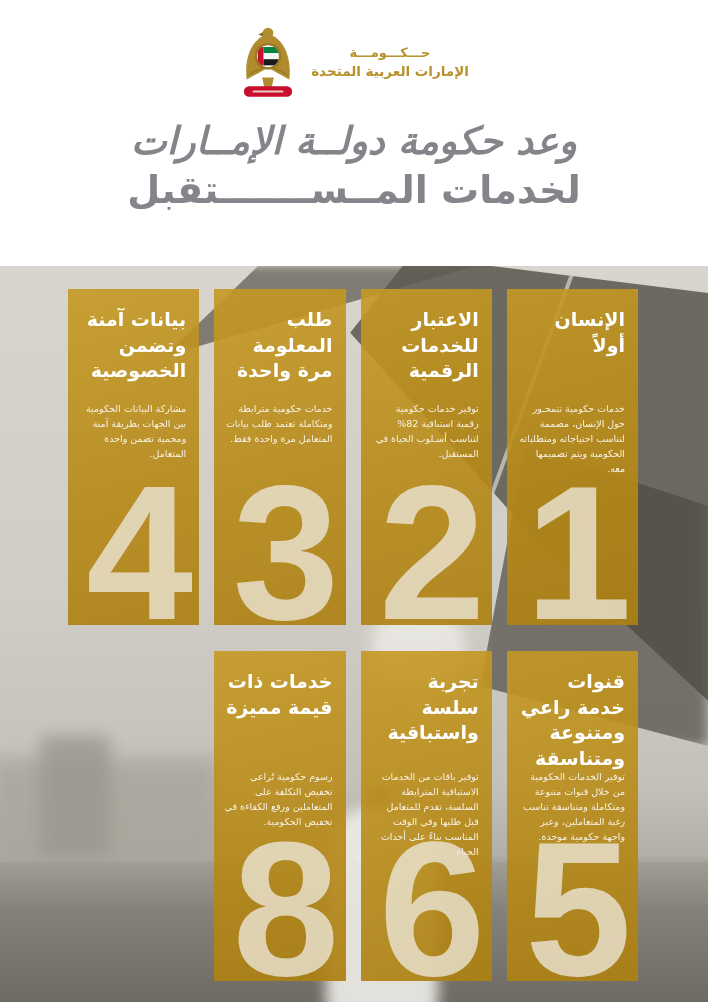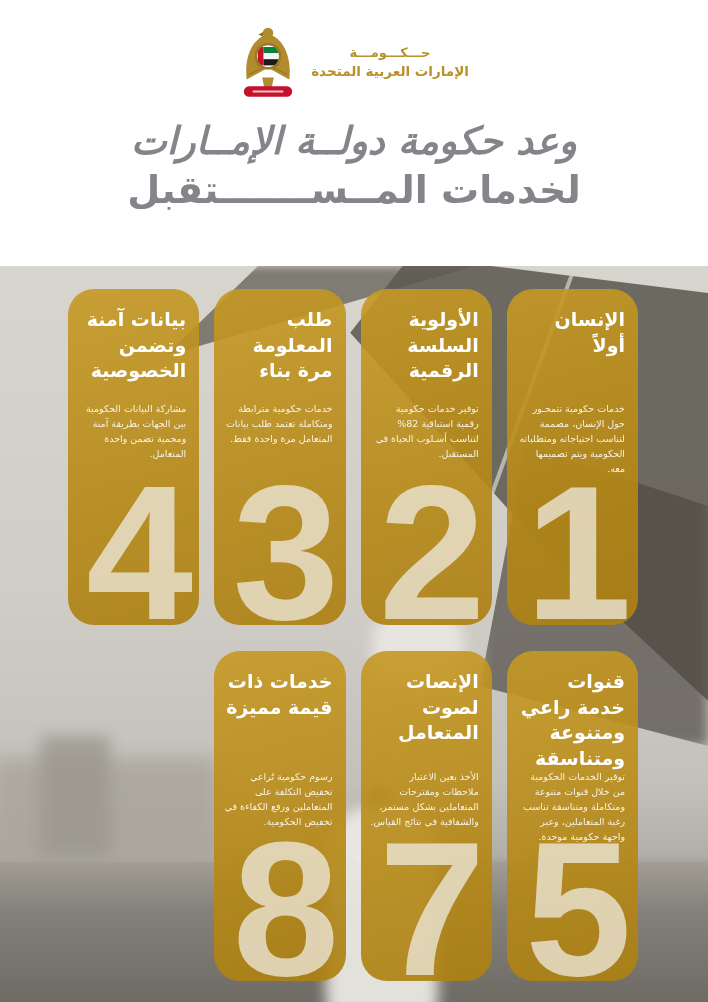--- a/index.html
+++ b/index.html
@@ -37,21 +37,21 @@
   .skyline{top:492px;left:-10px;width:230px;height:110px;background:#a9a59c;filter:blur(10px);opacity:.85;}
   .skyline2{top:470px;left:40px;width:70px;height:120px;background:#9b978e;filter:blur(8px);opacity:.8;}
   .sea{top:596px;left:0;width:708px;height:140px;
     background:linear-gradient(180deg,#a29e96 0%,#84817a 35%,#6d6b64 100%);}
   
   .cards-row{position:absolute;left:68px;width:570px;display:grid;
     grid-template-columns:repeat(4,1fr);gap:15px;direction:rtl;}
   .row-1{top:23px;height:336px;}
   .row-2{top:385px;height:330px;}
   .card{position:relative;overflow:hidden;
-    background:linear-gradient(165deg,rgba(197,153,35,.90) 0%,rgba(182,137,22,.90) 60%,rgba(172,128,18,.92) 100%);border-radius:26px;}
+    background:linear-gradient(165deg,rgba(197,153,35,.90) 0%,rgba(182,137,22,.90) 60%,rgba(172,128,18,.92) 100%);}
   .card-title{margin:0;padding:18px 13px 0 10px;text-align:right;color:#ffffff;
     font-size:19px;font-weight:bold;line-height:1.35;}
   .card-body{margin:0;position:absolute;top:112px;right:0;left:0;padding:0 13px 0 10px;
     text-align:right;color:#f7f2e6;font-size:9.5px;line-height:1.58;}
   .row-2 .card-body{top:118px;}
   .card-number{position:absolute;bottom:3px;left:0;right:0;text-align:center;direction:ltr;
     font-family:"Liberation Sans","DejaVu Sans",sans-serif;font-weight:bold;
     font-size:192px;line-height:0.72;color:rgba(237,232,219,0.78);transform:translateX(6px);}
 </style>
 </head>
@@ -100,46 +100,46 @@
     <div class="shape head"></div>
     <div class="shape person"></div>
 
     <div class="cards-row row-1">
       <article class="card">
         <h2 class="card-title" dir="rtl">الإنسان أولاً</h2>
         <p class="card-body" dir="rtl">خدمات حكومية تتمحـور حول الإنسان، مصممة لتناسب احتياجاته ومتطلباته الحكومية ويتم تصميمها معه.</p>
         <div class="card-number">1</div>
       </article>
       <article class="card">
-        <h2 class="card-title" dir="rtl">الأولوية السلسة الرقمية</h2>
+        <h2 class="card-title" dir="rtl">الاعتبار للخدمات الرقمية</h2>
         <p class="card-body" dir="rtl">توفير خدمات حكومية رقمية استباقية 82% لتناسب أسـلوب الحياة في المستقبل.</p>
         <div class="card-number">2</div>
       </article>
       <article class="card">
-        <h2 class="card-title" dir="rtl">طلب المعلومة مرة بناء</h2>
+        <h2 class="card-title" dir="rtl">طلب المعلومة مرة واحدة</h2>
         <p class="card-body" dir="rtl">خدمات حكومية مترابطة ومتكاملة تعتمد طلب بيانات المتعامل مرة واحدة فقط.</p>
         <div class="card-number">3</div>
       </article>
       <article class="card">
         <h2 class="card-title" dir="rtl">بيانات آمنة وتضمن الخصوصية</h2>
         <p class="card-body" dir="rtl">مشاركة البيانات الحكومية بين الجهات بطريقة آمنة ومحمية تضمن واحدة المتعامل.</p>
         <div class="card-number">4</div>
       </article>
     </div>
 
     <div class="cards-row row-2">
       <article class="card">
         <h2 class="card-title" dir="rtl">قنوات خدمة راعي ومتنوعة ومتناسقة</h2>
         <p class="card-body" dir="rtl">توفير الخدمات الحكومية من خلال قنوات متنوعة ومتكاملة ومتناسقة تناسب رغبة المتعاملين، وعبر واجهة حكومية موحدة.</p>
         <div class="card-number">5</div>
       </article>
       <article class="card">
-        <h2 class="card-title" dir="rtl">الإنصات لصوت المتعامل</h2>
-        <p class="card-body" dir="rtl">الأخذ بعين الاعتبار ملاحظات ومقترحات المتعاملين بشكل مستمر، والشفافية في نتائج القياس.</p>
-        <div class="card-number">7</div>
+        <h2 class="card-title" dir="rtl">تجربة سلسة واستباقية</h2>
+        <p class="card-body" dir="rtl">توفير باقات من الخدمات الاستباقية المترابطة السلسة، تقدم للمتعامل قبل طلبها وفي الوقت المناسب بناءً على أحداث الحياة.</p>
+        <div class="card-number">6</div>
       </article>
       <article class="card">
         <h2 class="card-title" dir="rtl">خدمات ذات قيمة مميزة</h2>
         <p class="card-body" dir="rtl">رسوم حكومية تُراعي تخفيض التكلفة على المتعاملين ورفع الكفاءة في تخفيض الحكومية.</p>
         <div class="card-number">8</div>
       </article>
     </div>
   </div>
 
 </div>

